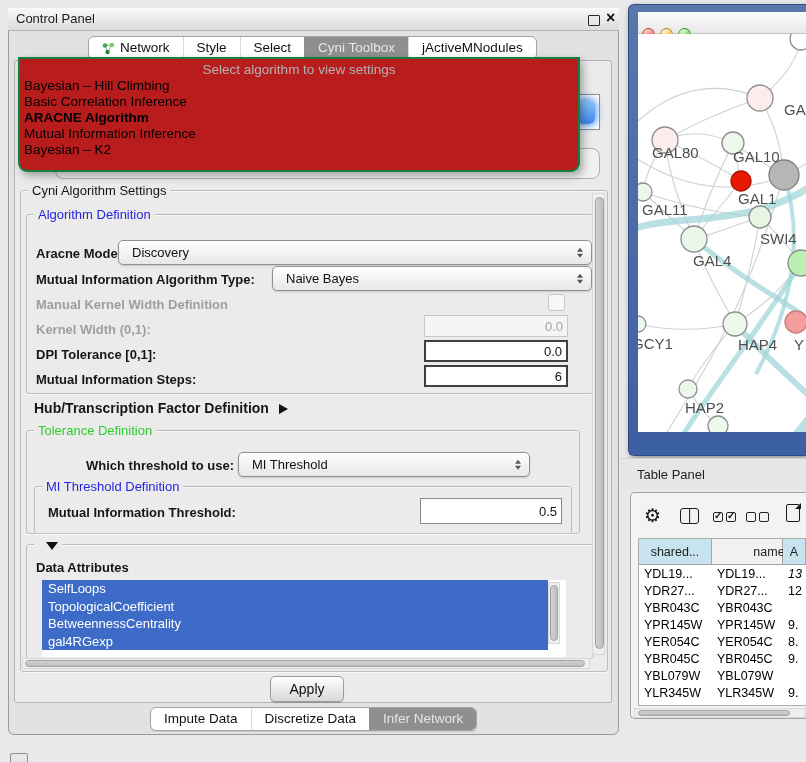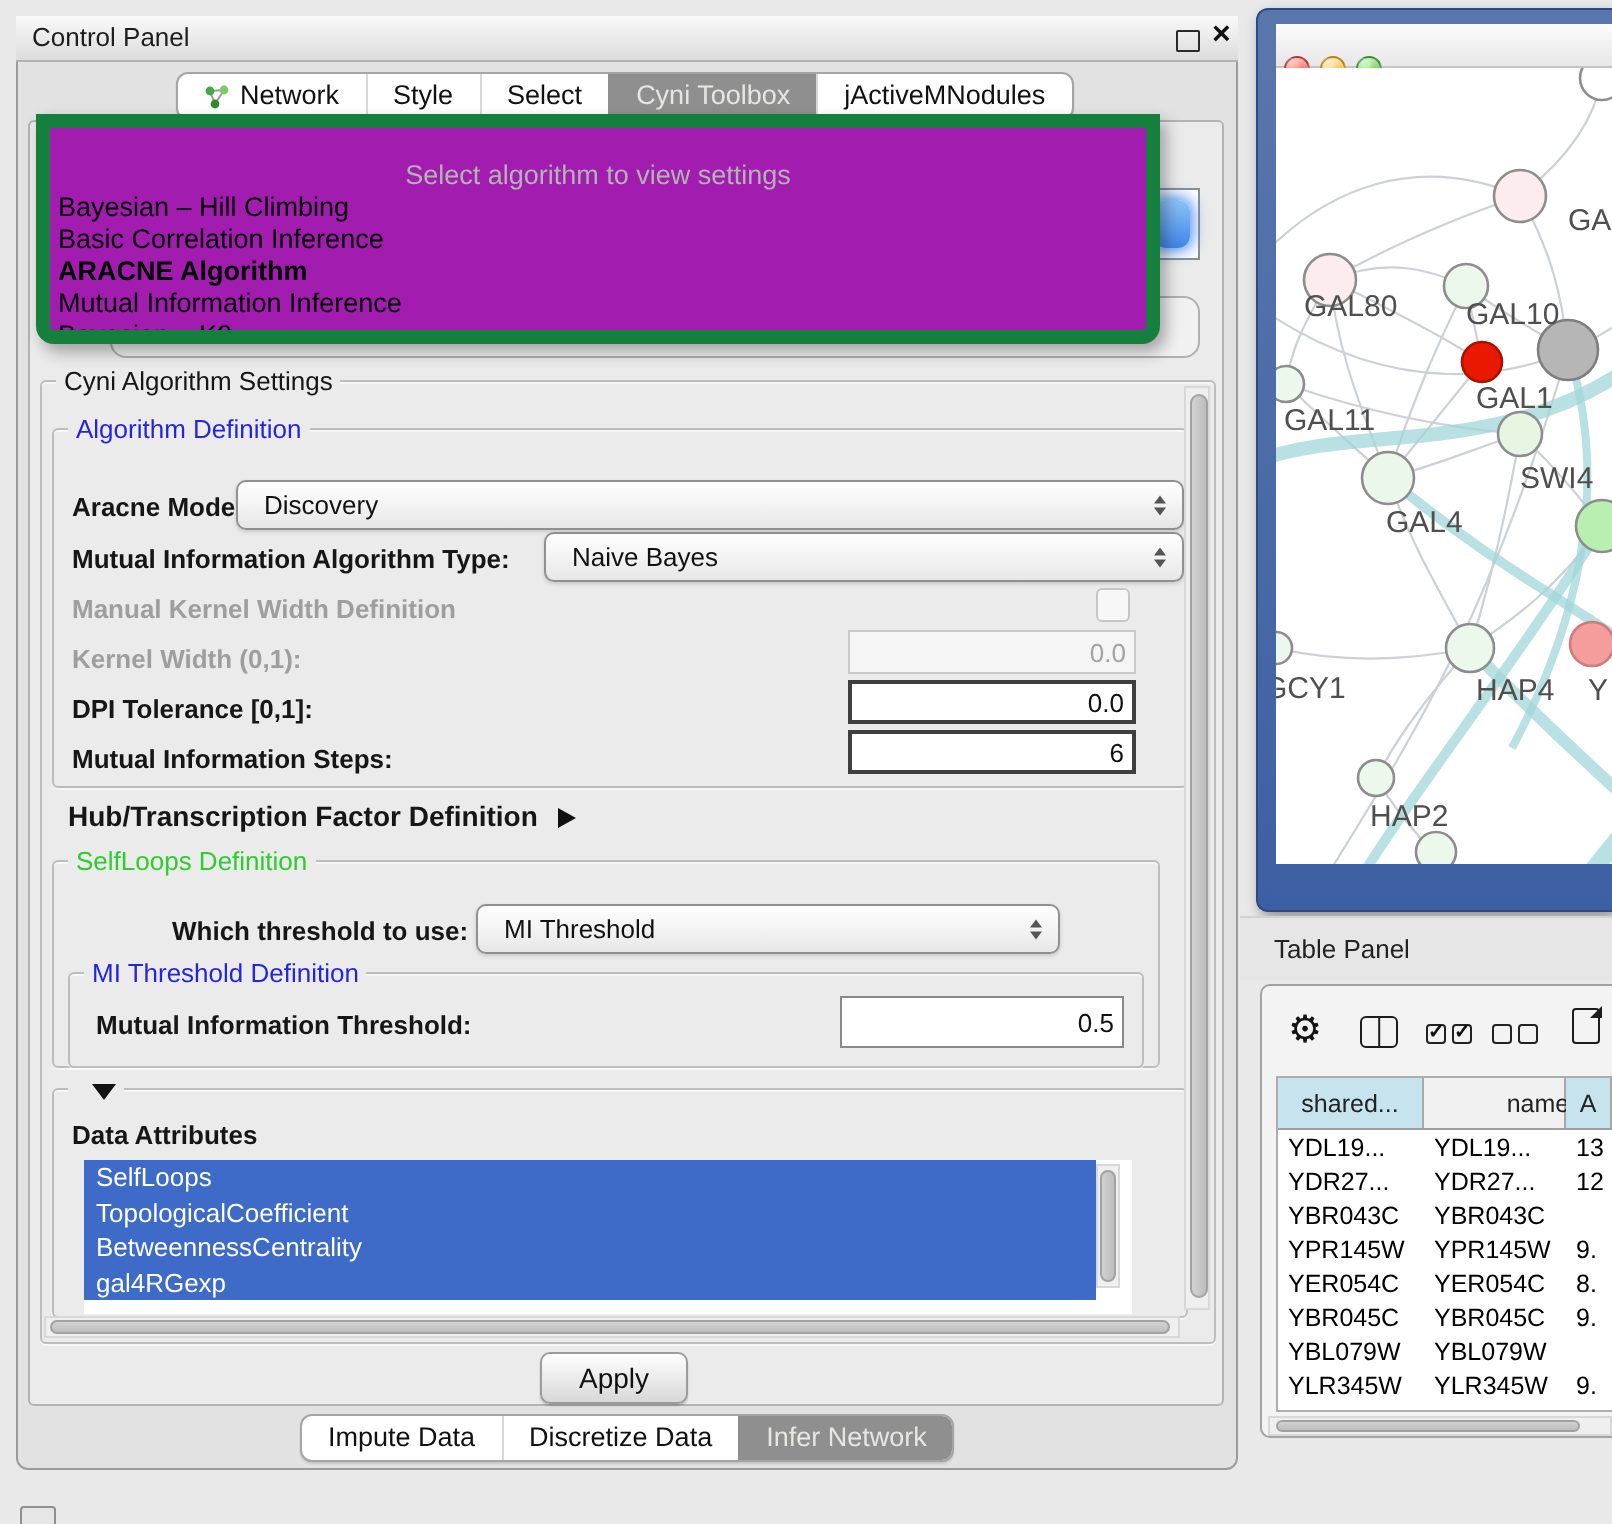--- a/index.html
+++ b/index.html
@@ -61,23 +61,23 @@
   
   .sbv{position:absolute;background:#efefef;border:1px solid #d8d8d8;box-sizing:border-box;}
   .sbh{position:absolute;background:#efefef;border:1px solid #d8d8d8;box-sizing:border-box;}
   .sbthumb{position:absolute;background:linear-gradient(90deg,#d2d2d2,#bdbdbd);border:1px solid #a2a2a2;
       border-radius:5px;box-sizing:border-box;}
   .sbthumb.h{background:linear-gradient(#d2d2d2,#bdbdbd);}
   .btn{position:absolute;border:1px solid #9c9c9c;border-radius:5px;background:linear-gradient(#fefefe,#d8d8d8);
       font-size:14px;color:#111;display:flex;align-items:center;justify-content:center;
       box-shadow:0 1px 1px rgba(0,0,0,.18);}
   
-  #dropdown{position:absolute;left:18px;top:57px;width:562px;height:115px;background:#a21caf;
-      border:7px solid #15803d;border-radius:0 0 9px 9px;box-shadow:3px 4px 8px rgba(0,0,0,.32);
-      z-index:50;overflow:hidden;padding-top:16px;box-sizing:border-box;}
+  #dropdown{position:absolute;left:18px;top:57px;width:562px;height:115px;background:#b91c1c;
+      border:2px solid #15803d;border-radius:0 0 9px 9px;box-shadow:3px 4px 8px rgba(0,0,0,.32);
+      z-index:50;overflow:hidden;padding-top:3px;box-sizing:border-box;}
   .ddh{height:16px;line-height:16px;text-align:center;color:#b3b3b3;font-size:13.5px;}
   .ddi{height:16px;line-height:16px;padding-left:4px;font-size:13.5px;color:#000;white-space:nowrap;}
   
   #hiddenCombo{position:absolute;left:55px;top:148px;width:545px;height:31px;border:1px solid #b0b0b0;
       border-radius:8px;background:#f1f1f1;z-index:4;box-sizing:border-box;}
   #hiddenCombo span{position:absolute;left:40px;top:6px;font-size:13px;color:#a8a8a8;}
   #focusBox{position:absolute;left:572px;top:94px;width:28px;height:36px;background:#fff;
       border:1px solid #8e8e8e;z-index:5;box-sizing:border-box;}
   #focusGlow{position:absolute;left:4px;top:5px;width:18px;height:24px;border-radius:6px;
       background:linear-gradient(#8cc2f7,#3f86e8);box-shadow:0 0 7px 2px rgba(70,140,240,.85);}
@@ -204,21 +204,21 @@
 <div class="fld" style="left:424px;top:340px;width:144px;">0.0</div>
 
 <span class="lbl" style="left:36px;top:372px;">Mutual Information Steps:</span>
 <div class="fld" style="left:424px;top:365px;width:144px;">6</div>
 
 <span class="lbl" style="left:34px;top:400px;font-size:14px;">
   <span>Hub/Transcription Factor Definition</span><span class="tri-r"></span>
 </span>
 
 <div class="grp abs" style="left:26px;top:430px;width:552px;height:102px;"></div>
-<span class="grptitle green" style="left:34px;top:423px;">SelfLoops Definition</span>
+<span class="grptitle green" style="left:34px;top:423px;">Tolerance Definition</span>
 
 <span class="lbl" style="left:86px;top:458px;">Which threshold to use:</span>
 <div class="combo" style="left:238px;top:452px;width:292px;">
   <span>MI Threshold</span>
   <span class="ud">
       <i class="u"></i>
       <i class="d"></i>
     </span>
 </div>
 
@@ -343,21 +343,21 @@
 <span class="pageicon" style="left:786px;top:504px;"></span>
 <div id="tbl">
     <div class="trh">
       <div class="thc hl" style="width: 73px;">shared...</div>
       <div class="thc" style="width: 71px; padding-left: 44px;">name</div>
       <div class="thc hl" style="flex: 1 1 0%;">A</div>
     </div>
     <div class="tr">
       <div class="td" style="width: 73px;">YDL19...</div>
       <div class="td" style="width: 71px;">YDL19...</div>
-      <div class="td" style="flex: 1 1 0%;">13</div>
+      <div class="td" style="flex: 1 1 0%; font-style: italic;">13</div>
     </div>
     <div class="tr">
       <div class="td" style="width: 73px;">YDR27...</div>
       <div class="td" style="width: 71px;">YDR27...</div>
       <div class="td" style="flex: 1 1 0%;">12</div>
     </div>
     <div class="tr">
       <div class="td" style="width: 73px;">YBR043C</div>
       <div class="td" style="width: 71px;">YBR043C</div>
       <div class="td" style="flex: 1 1 0%;"></div>

